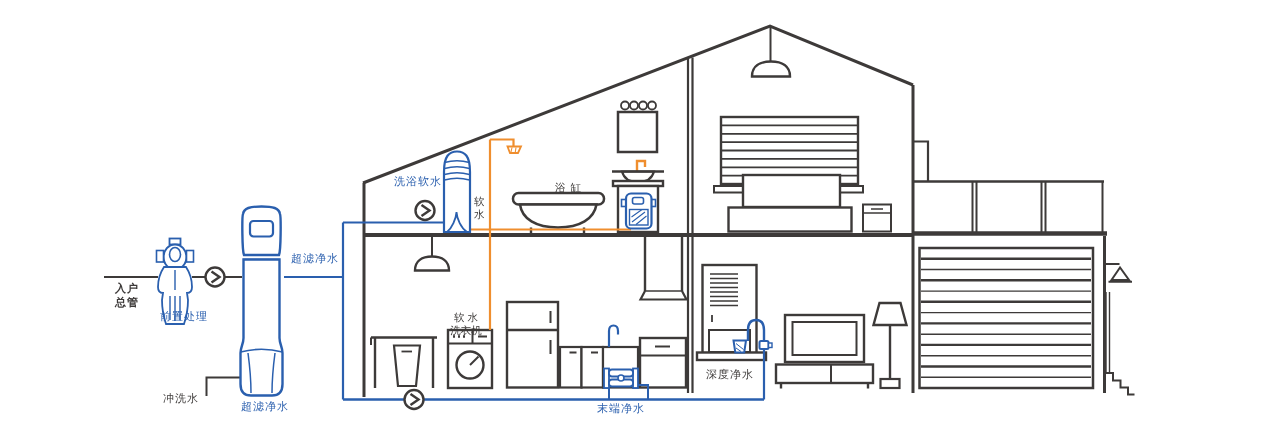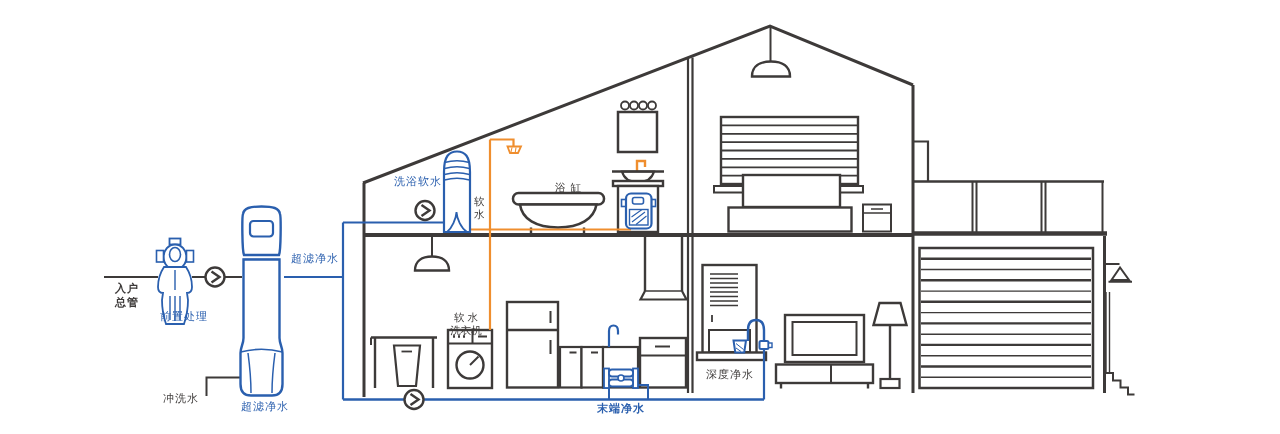--- a/index.html
+++ b/index.html
@@ -226,16 +226,16 @@
 <div class="lbl blue" style="left:160px;top:309px;">前置处理</div>
 <div class="lbl" style="left:163px;top:391px;">冲洗水</div>
 <div class="lbl blue" style="left:241px;top:399px;">超滤净水</div>
 <div class="lbl blue" style="left:291px;top:251px;">超滤净水</div>
 <div class="lbl blue" style="left:394px;top:174px;">洗浴软水</div>
 <div class="lbl small" style="left:474px;top:195px;letter-spacing:0;">软
 水</div>
 <div class="lbl small" style="left:545px;top:181px;margin-left:10px;">浴 缸</div>
 <div class="lbl small center" style="left:443px;top:311px;width:46px;letter-spacing:0;">软 水
 洗衣机</div>
-<div class="lbl blue" style="left:597px;top:401px;font-weight:bold;">末端净水</div>
+<div class="lbl blue" style="left:597px;top:401px;">末端净水</div>
 <div class="lbl" style="left:706px;top:367px;">深度净水</div>
 
 </div>
 
 </body></html>

